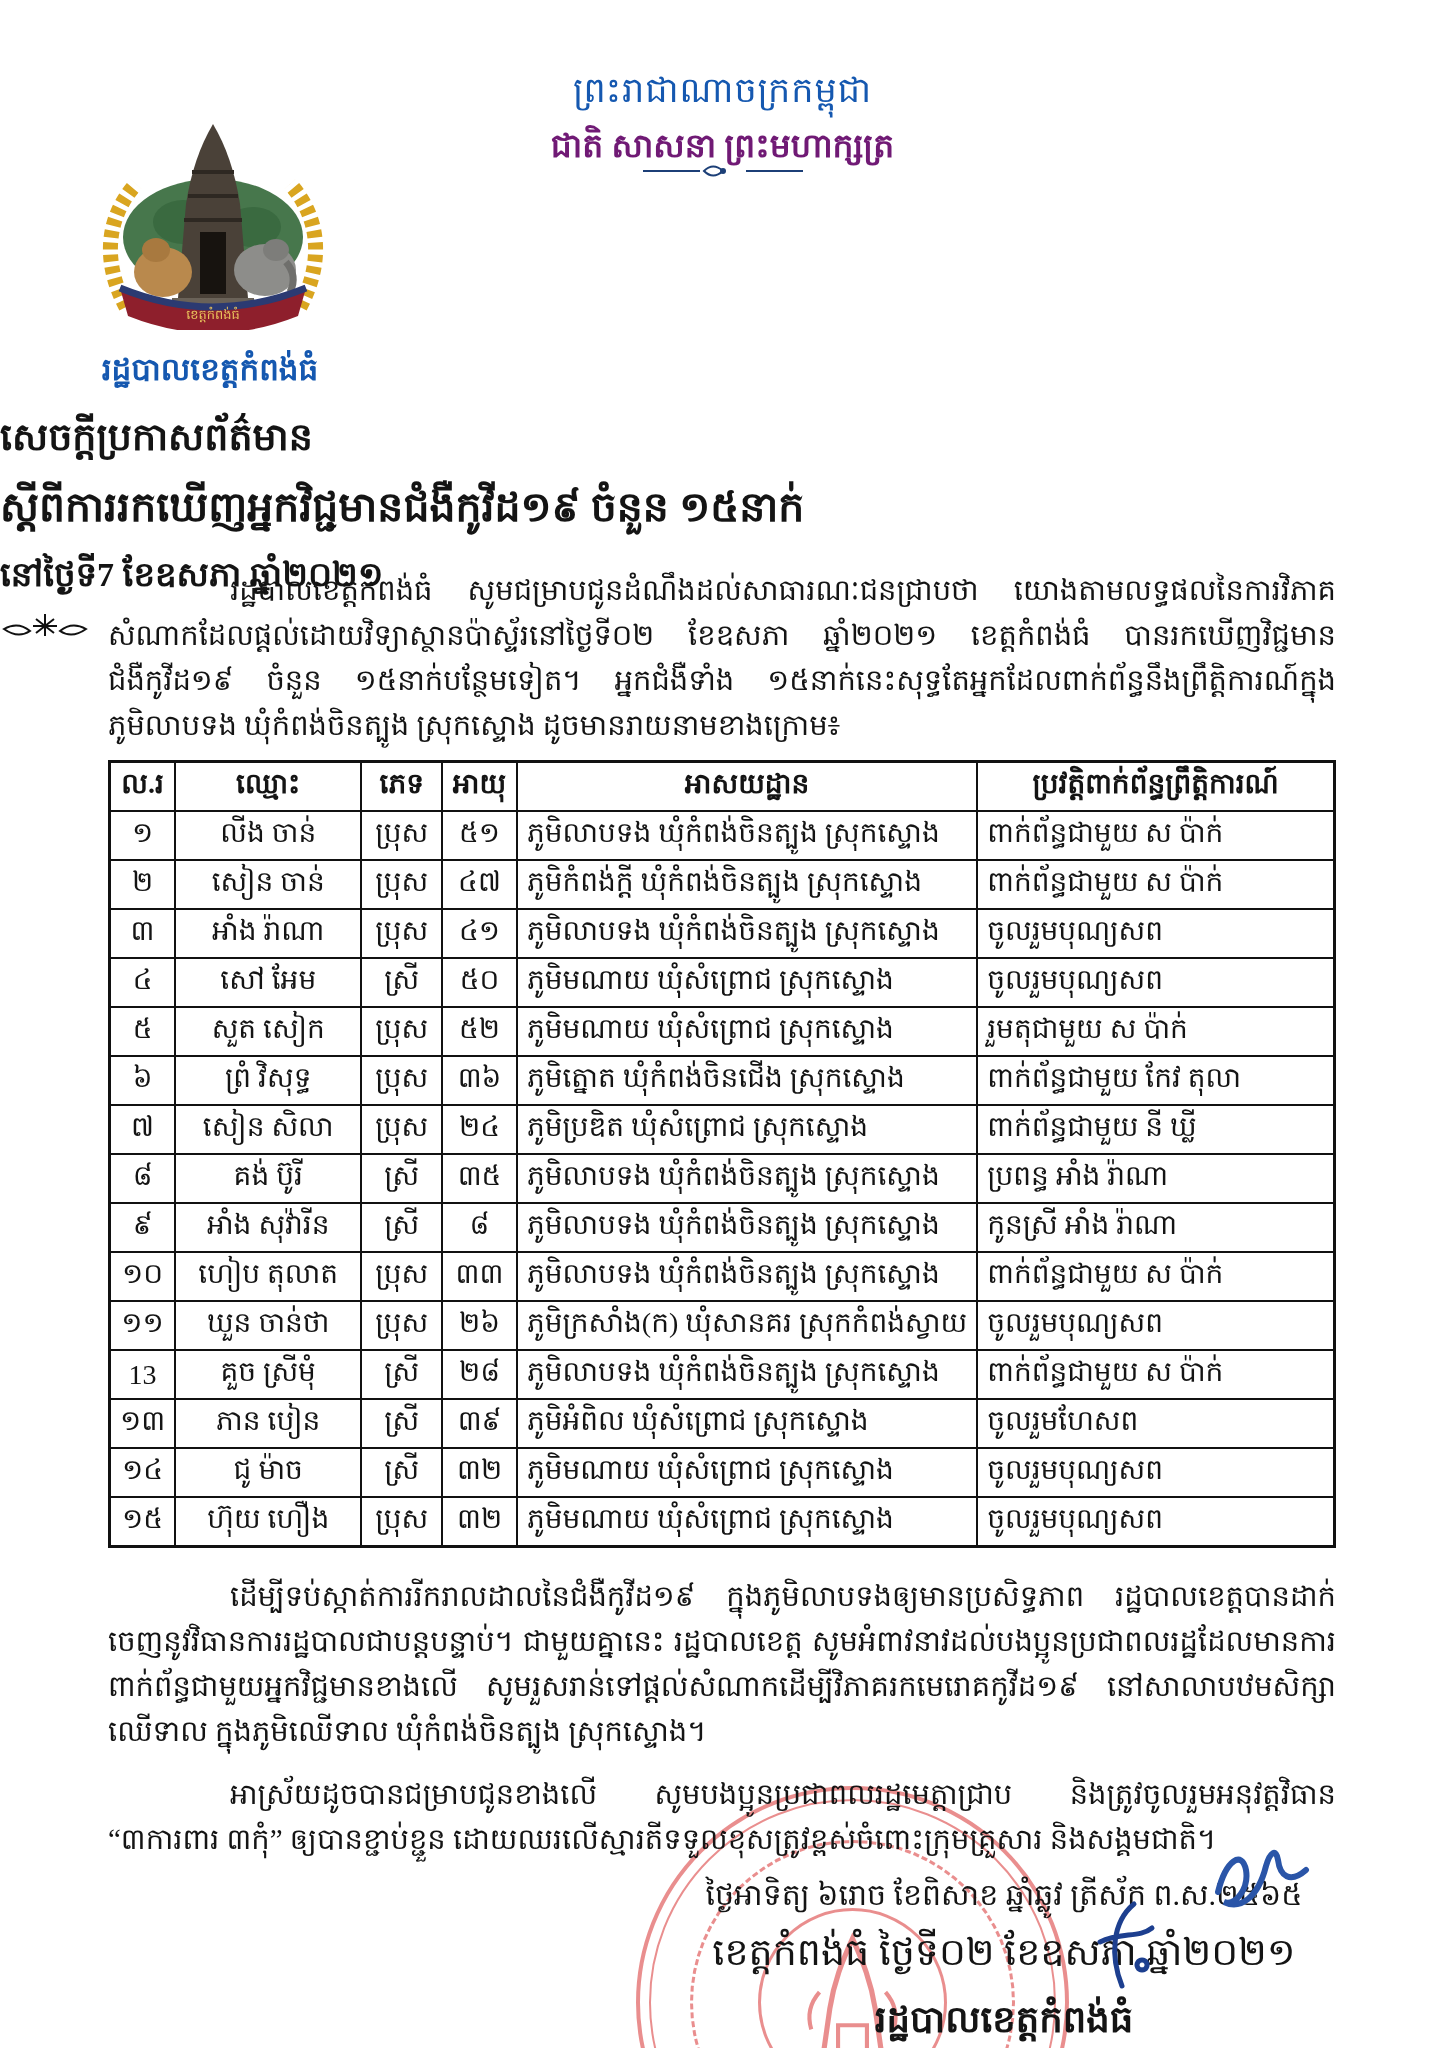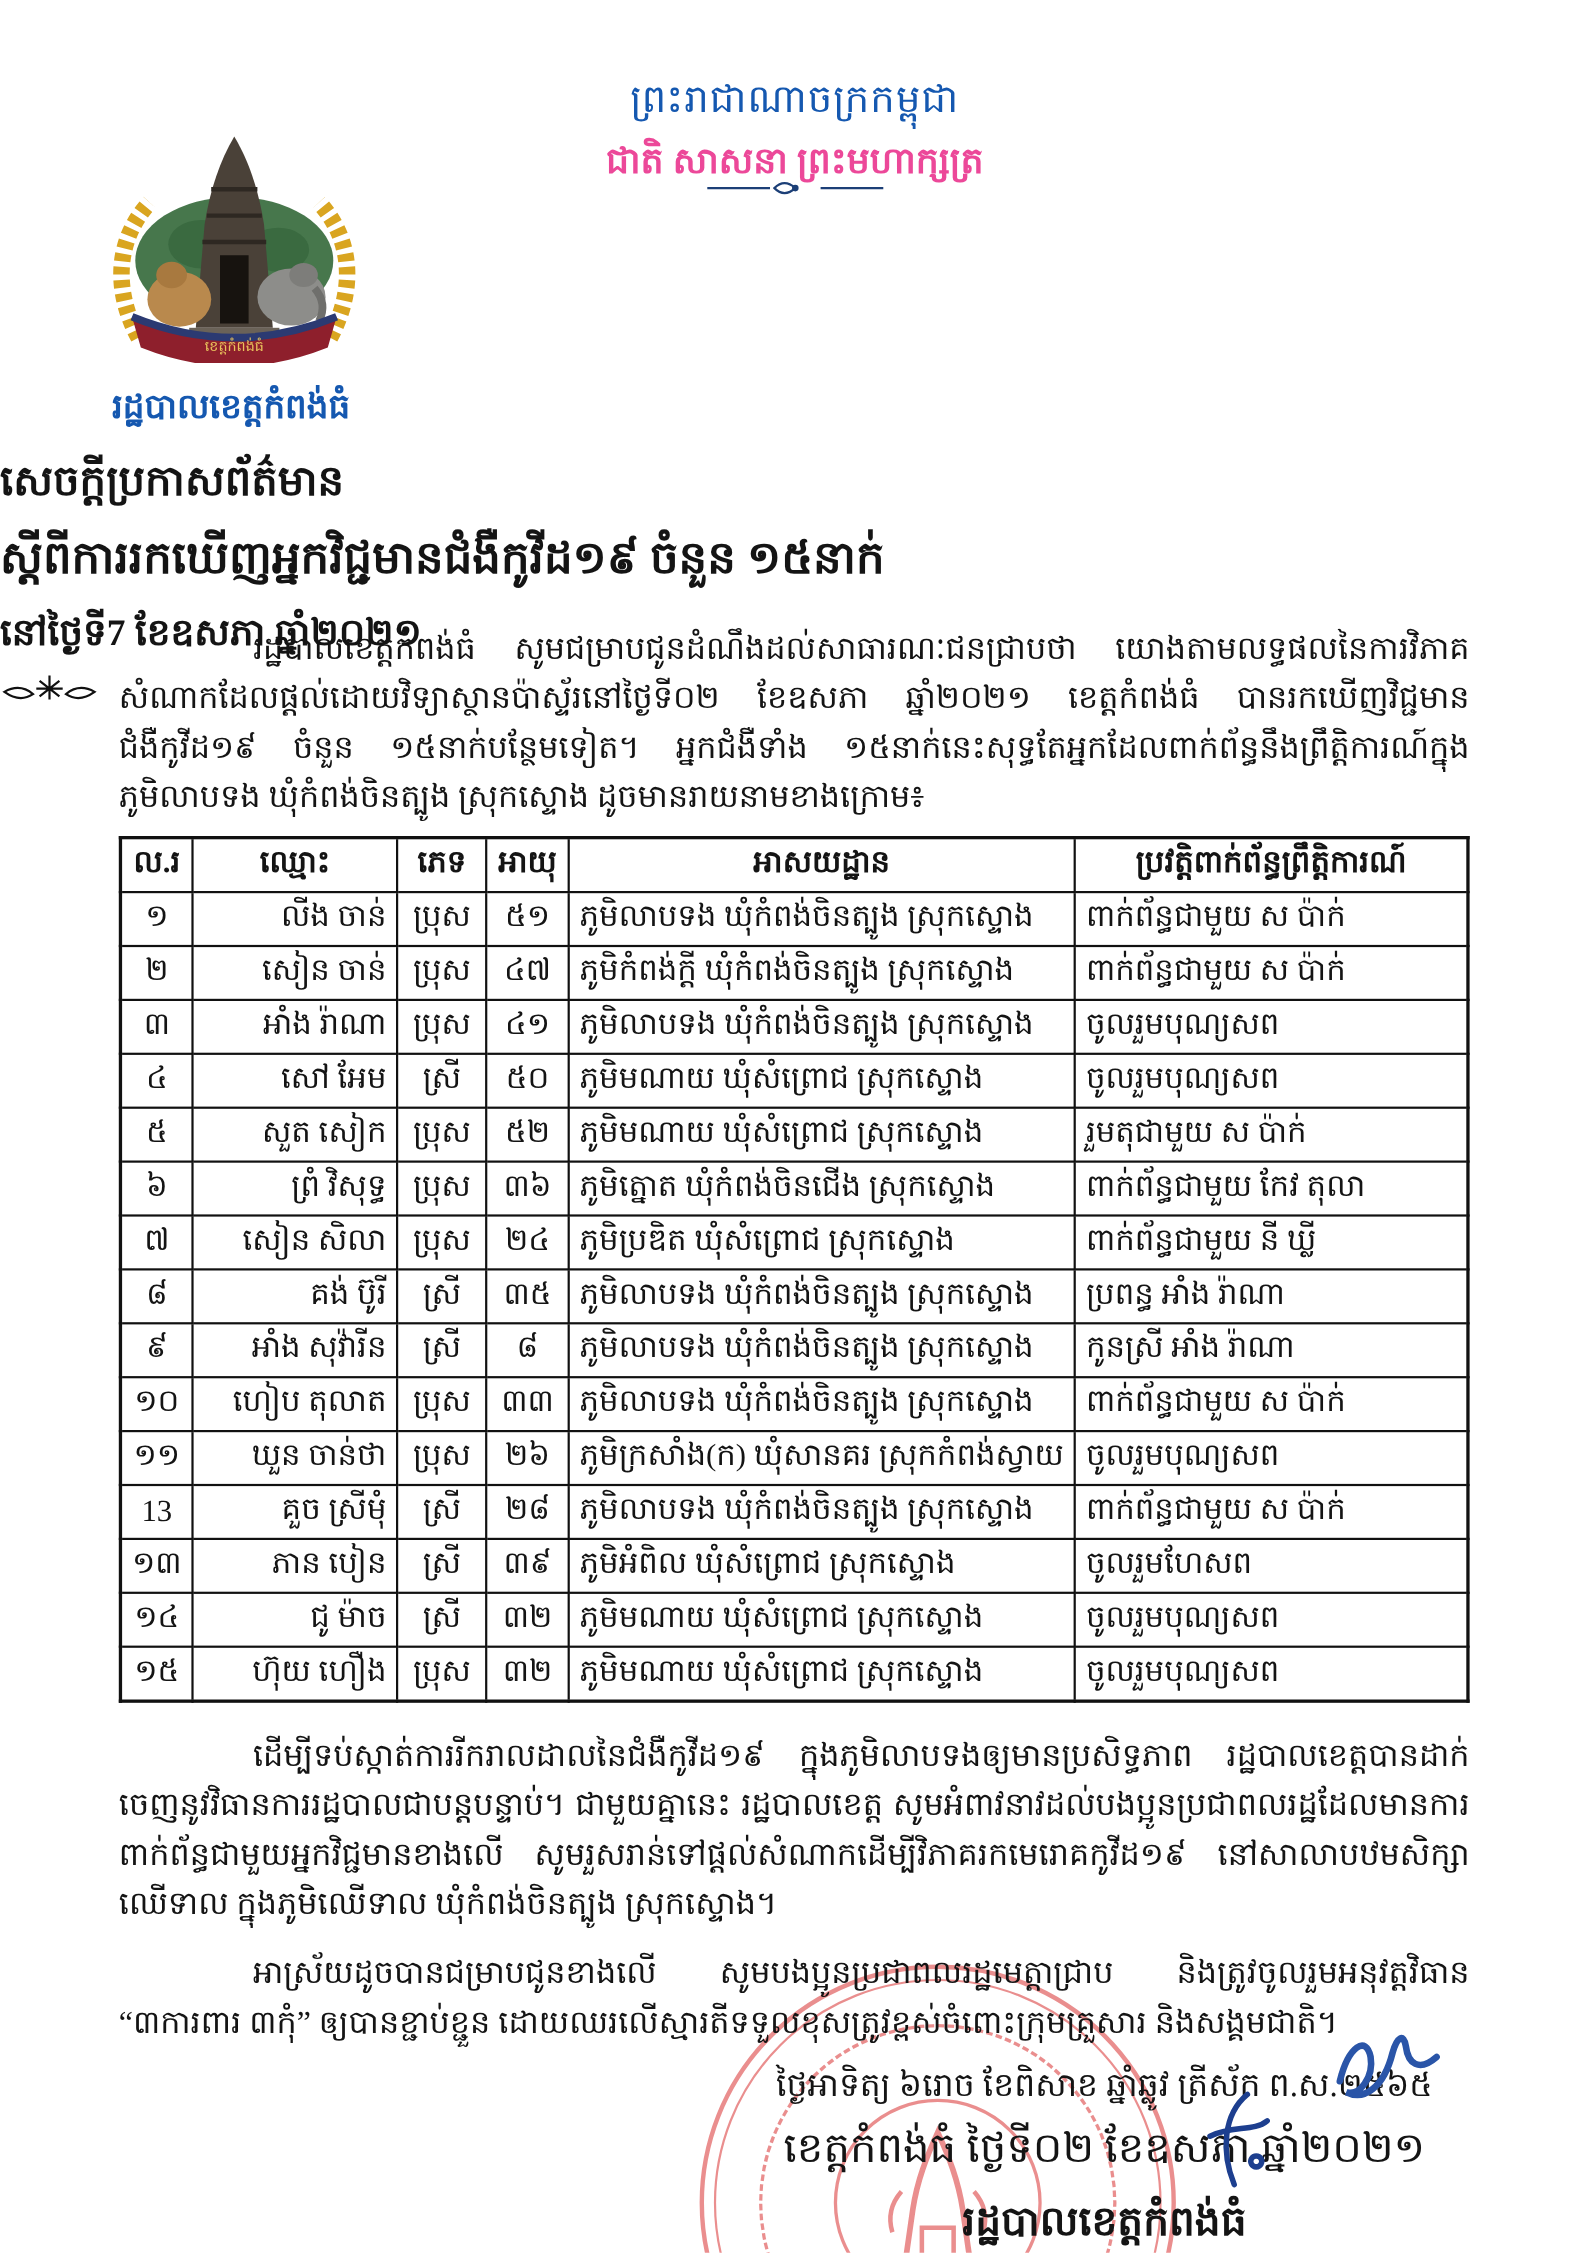--- a/index.html
+++ b/index.html
@@ -4,21 +4,21 @@
 <style>
   html,body{margin:0;padding:0;}
   body{
     width:1445px;height:2048px;position:relative;background:#ffffff;
     font-family:"Liberation Serif","DejaVu Serif",serif;color:#141414;
     overflow:hidden;
   }
   
   .kingdom{position:absolute;top:68px;left:0;width:100%;text-align:center;z-index:2;}
   .kingdom-line1{font-size:35px;font-weight:normal;color:#1558b0;letter-spacing:1px;}
-  .kingdom-line2{font-size:33px;font-weight:bold;color:#ec4899;margin-top:6px;}
+  .kingdom-line2{font-size:33px;font-weight:bold;color:#701a75;margin-top:6px;}
   .hdr-divider{position:absolute;top:160px;left:0;width:100%;text-align:center;z-index:2;}
   
   .logo{position:absolute;left:88px;top:112px;width:250px;height:218px;z-index:2;}
   .logo-caption{
     position:absolute;left:60px;top:350px;width:300px;text-align:center;
     font-size:31px;font-weight:bold;color:#1558b0;z-index:2;
   }
   
   .title-block{position:absolute;top:413px;left:0;width:100%;text-align:left;z-index:2;}
   .title-1{font-size:38px;font-weight:bold;}
@@ -38,21 +38,21 @@
     font-size:28px;
     padding-left:48px;
   }
   table.cases th,table.cases td{
     border:2px solid #111;padding:3px 9px;height:40px;
     white-space:nowrap;overflow:hidden;
   }
   table.cases{border:3px solid #111;}
   table.cases th{font-weight:bold;text-align:center;}
   td.c0{text-align:center;width:4.6%;}
-  td.c1{text-align:right;width:15.2%;}
+  td.c1{text-align:center;width:15.2%;}
   td.c2{text-align:center;width:6.6%;}
   td.c3{text-align:center;width:6.1%;}
   td.c4{text-align:left;width:36.8%;}
   td.c5{text-align:left;}
   .after-table{margin-top:26px;}
   
   .sig-block{width:640px;margin:14px 12px 0 auto;text-align:center;position:relative;}
   .sig-lunar{font-size:30px;}
   .sig-place{font-size:38px;margin-top:8px;}
   .sig-authority{font-size:37px;font-weight:bold;margin-top:12px;}

